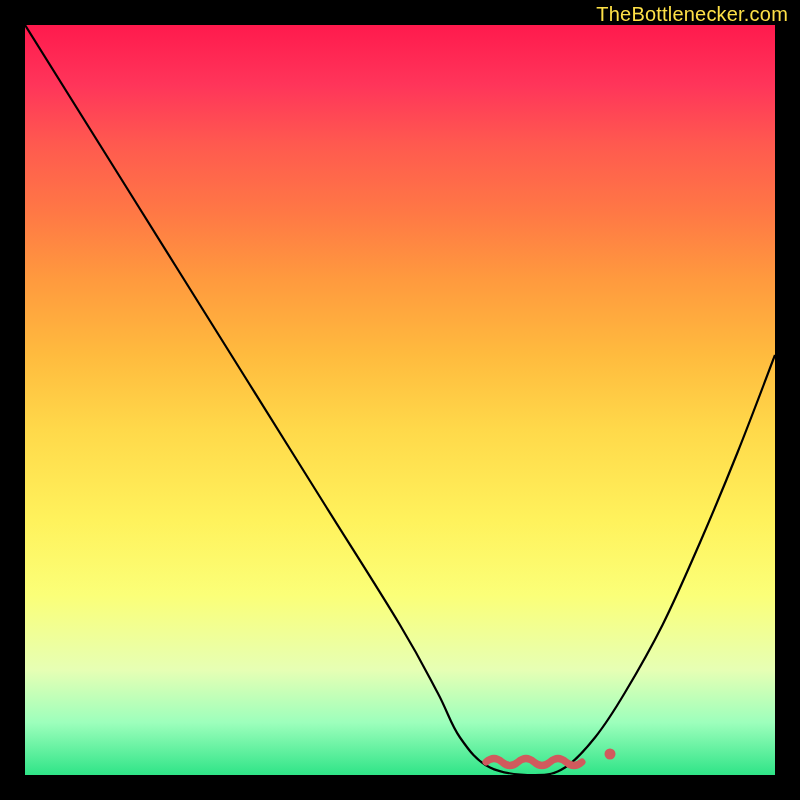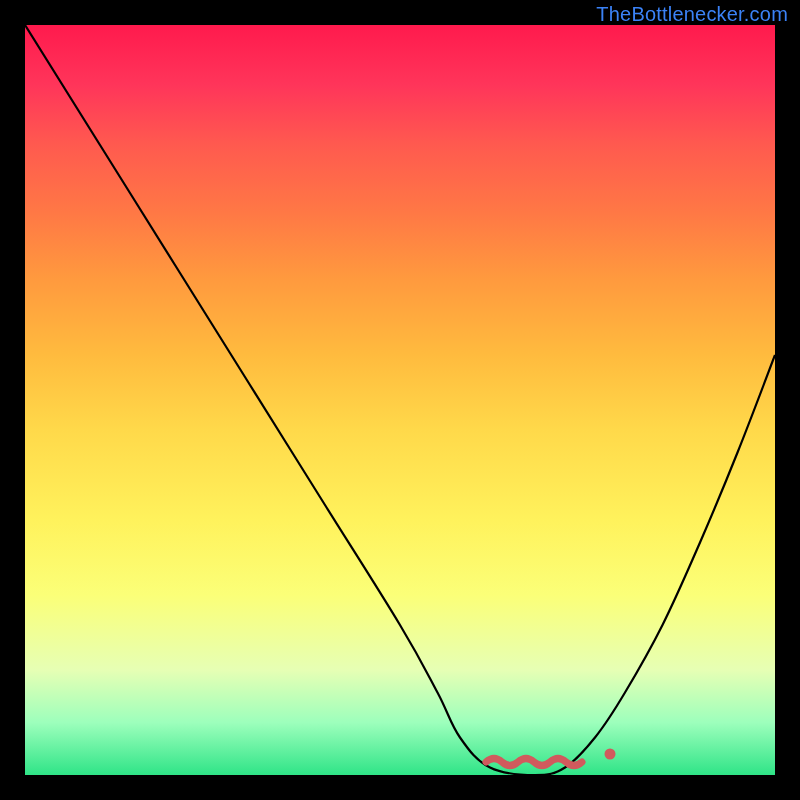--- a/index.html
+++ b/index.html
@@ -37,21 +37,21 @@
       #2fe487 100%
     );
   }
   .watermark {
     position: absolute;
     top: 3px;
     right: 12px;
     font-family: Arial, Helvetica, sans-serif;
     font-size: 20px;
     font-weight: 400;
-    color: #3b82f6;
+    color: #fde047;
     letter-spacing: 0.2px;
   }
   svg.curve {
     position: absolute;
     left: 0;
     top: 0;
     width: 750px;
     height: 750px;
   }
   .dot {

